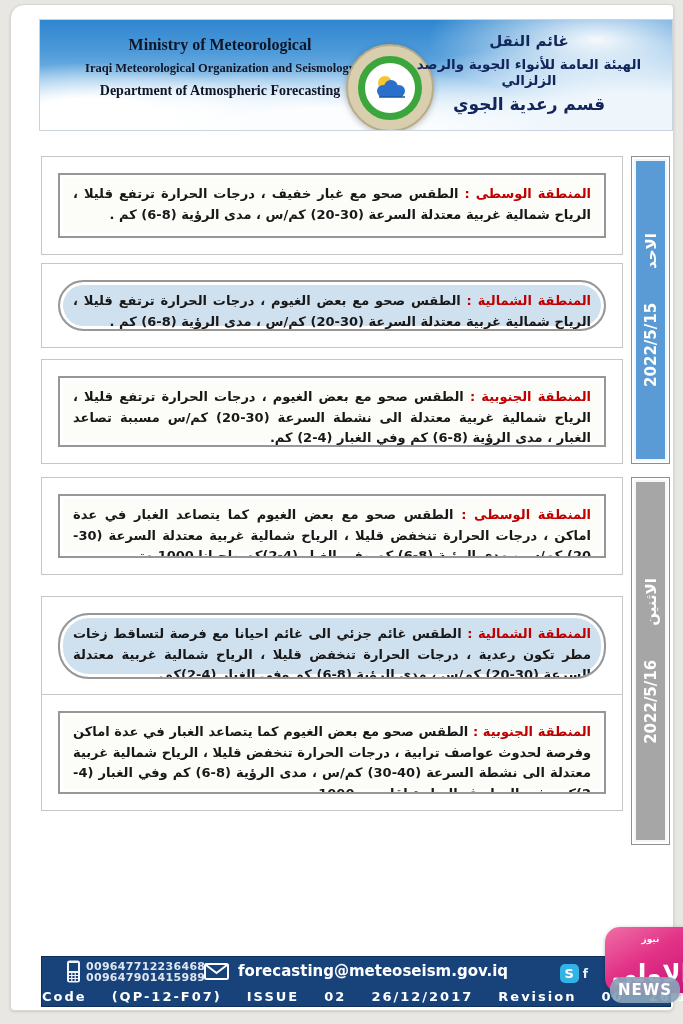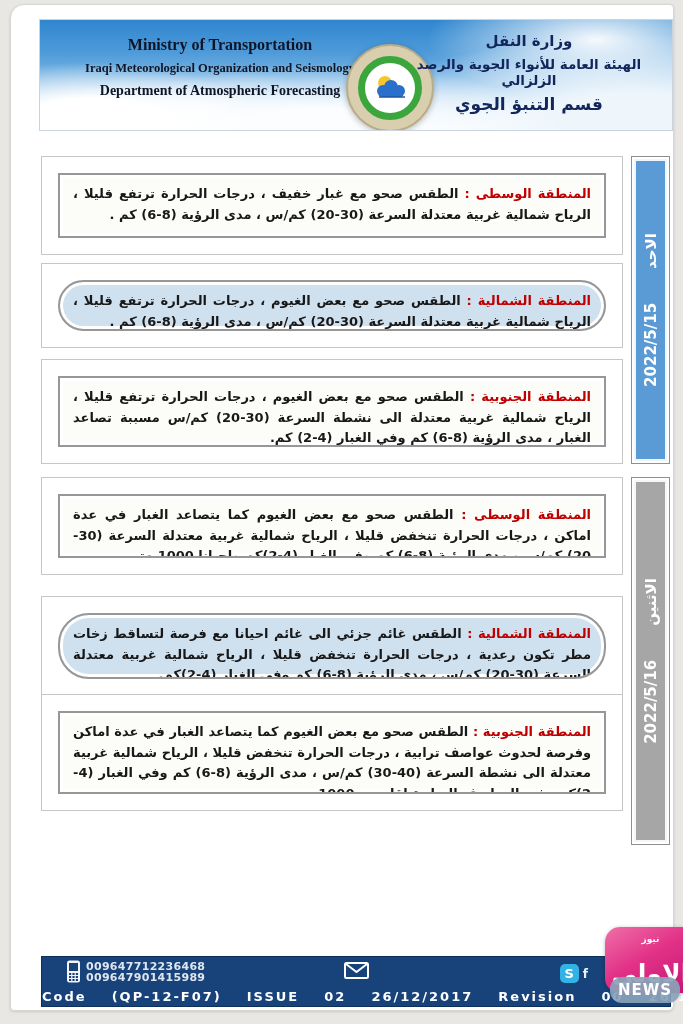--- a/index.html
+++ b/index.html
@@ -131,42 +131,42 @@
     text-align:center; line-height:26px;
   }
 </style>
 </head>
 <body>
 
 <div class="page">
 
   <div class="header">
     <div class="hdr-en">
-      <div class="l1">Ministry of Transportation</div>
+      <div class="l1">Ministry of Meteorological</div>
       <div class="l2">Iraqi Meteorological Organization and Seismology</div>
       <div class="l3">Department of Atmospheric Forecasting</div>
     </div>
     <div class="seal">
       <div class="seal-green">
         <svg width="40" height="30" viewBox="0 0 40 30">
           <circle cx="15" cy="10" r="7" fill="#f6c62e"></circle>
           <g fill="#2a6fc9">
             <circle cx="13" cy="18" r="6"></circle>
             <circle cx="21" cy="14" r="7"></circle>
             <circle cx="29" cy="18" r="6"></circle>
             <rect x="9" y="17" width="24" height="7" rx="3"></rect>
           </g>
           <path d="M9 24 h26" stroke="#1c55a0" stroke-width="1.5"></path>
         </svg>
       </div>
     </div>
     <div class="hdr-ar">
-      <div class="l1">وزارة النقل</div>
+      <div class="l1">غائم النقل</div>
       <div class="l2">الهيئة العامة للأنواء الجوية والرصد الزلزالي</div>
-      <div class="l3">قسم التنبؤ الجوي</div>
+      <div class="l3">قسم رعدية الجوي</div>
     </div>
   </div>
 
   <div class="fbox" id="b1">
     <div class="fbox-inner white">
       <p class="ftext" dir="rtl"><span class="region">المنطقة الوسطى :</span> <span>الطقس صحو مع غبار خفيف ، درجات الحرارة ترتفع قليلا ، الرياح  شمالية غربية معتدلة السرعة (30-20) كم/س ، مدى الرؤية  (8-6) كم .</span></p>
     </div>
   </div>
   <div class="fbox" id="b2">
     <div class="fbox-inner blue">
@@ -232,20 +232,21 @@
       <div class="phone-nums">
         <div>009647712236468</div>
         <div>009647901415989</div>
       </div>
     </div>
     <div class="email-grp">
       <svg width="25" height="17" viewBox="0 0 25 17">
         <rect x="1" y="1" width="23" height="15" rx="1.5" fill="none" stroke="#ffffff" stroke-width="2"></rect>
         <path d="M2 2 L12.5 10 L23 2" fill="none" stroke="#ffffff" stroke-width="2"></path>
       </svg>
+      <span class="email-txt">forecasting@meteoseism.gov.iq</span>
     </div>
     <div class="skype-grp">
       <div class="skype-ic">S</div>
       <span class="skype-txt">f</span>
     </div>
     <div class="code-line">Code  (QP-12-F07)  ISSUE  02  26/12/2017  Revision  00  26/12/2017</div>
   </div>
 
   <div class="news-badge">
     <div class="news-sq">

